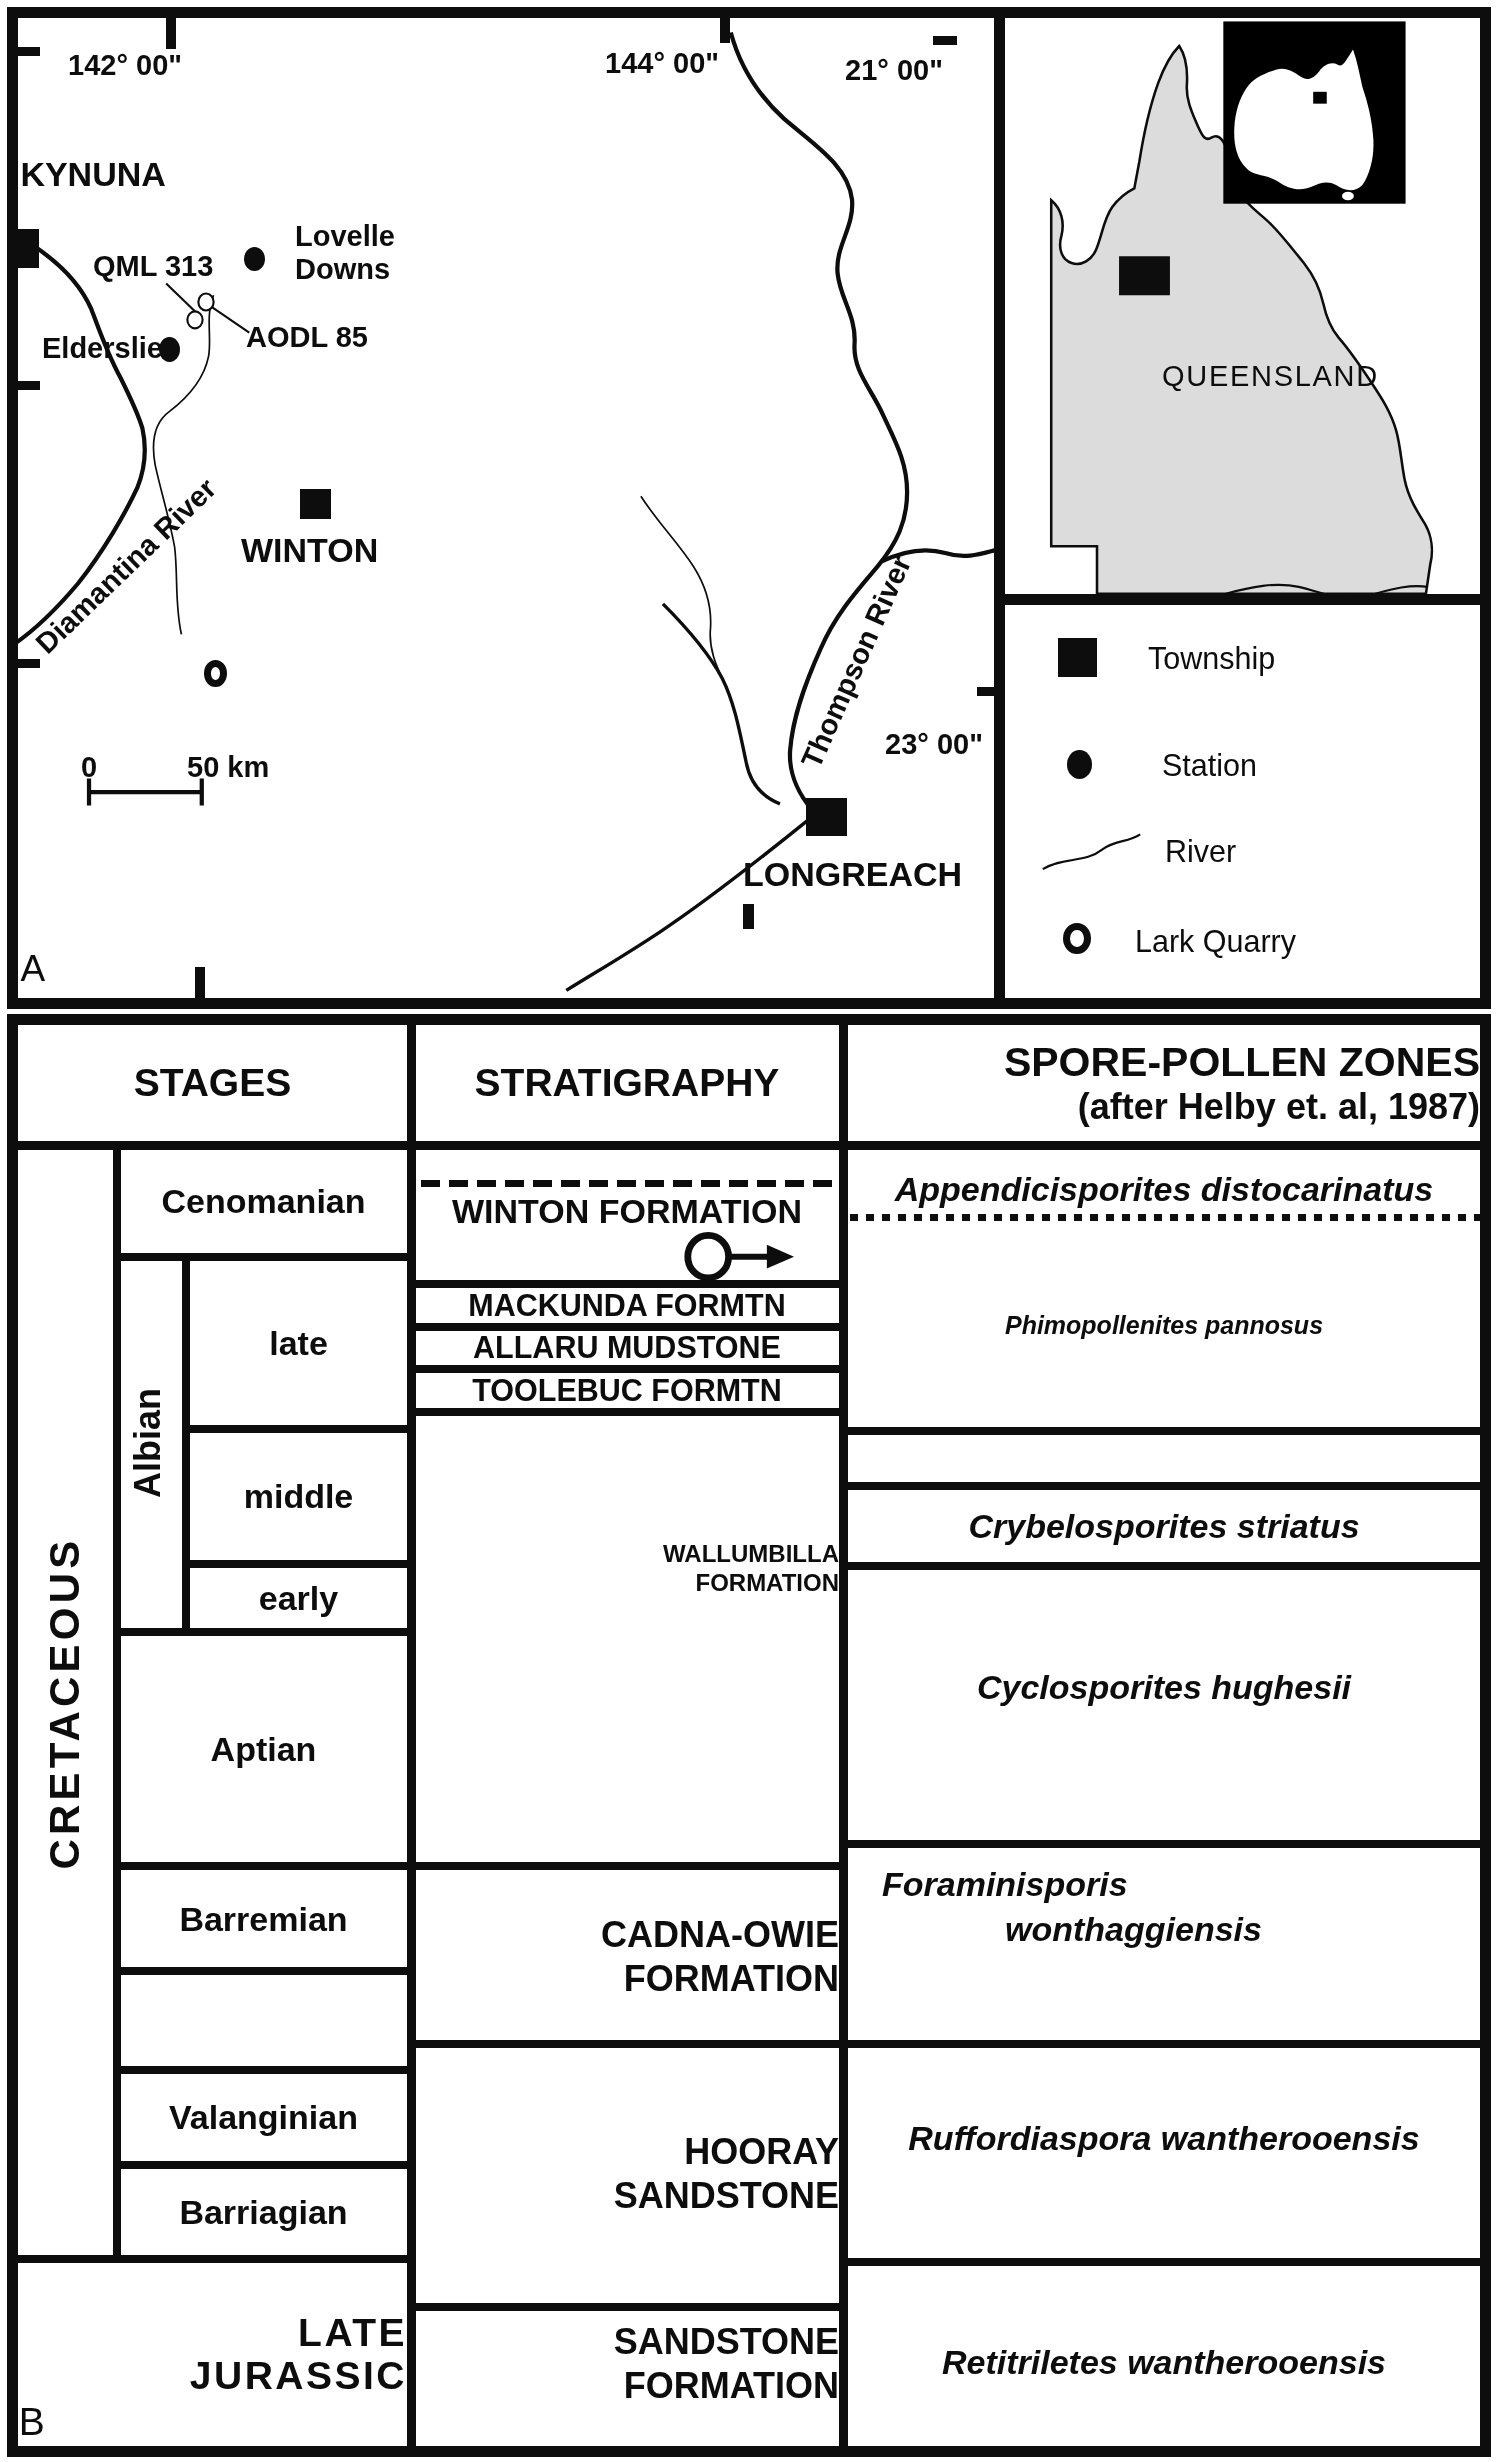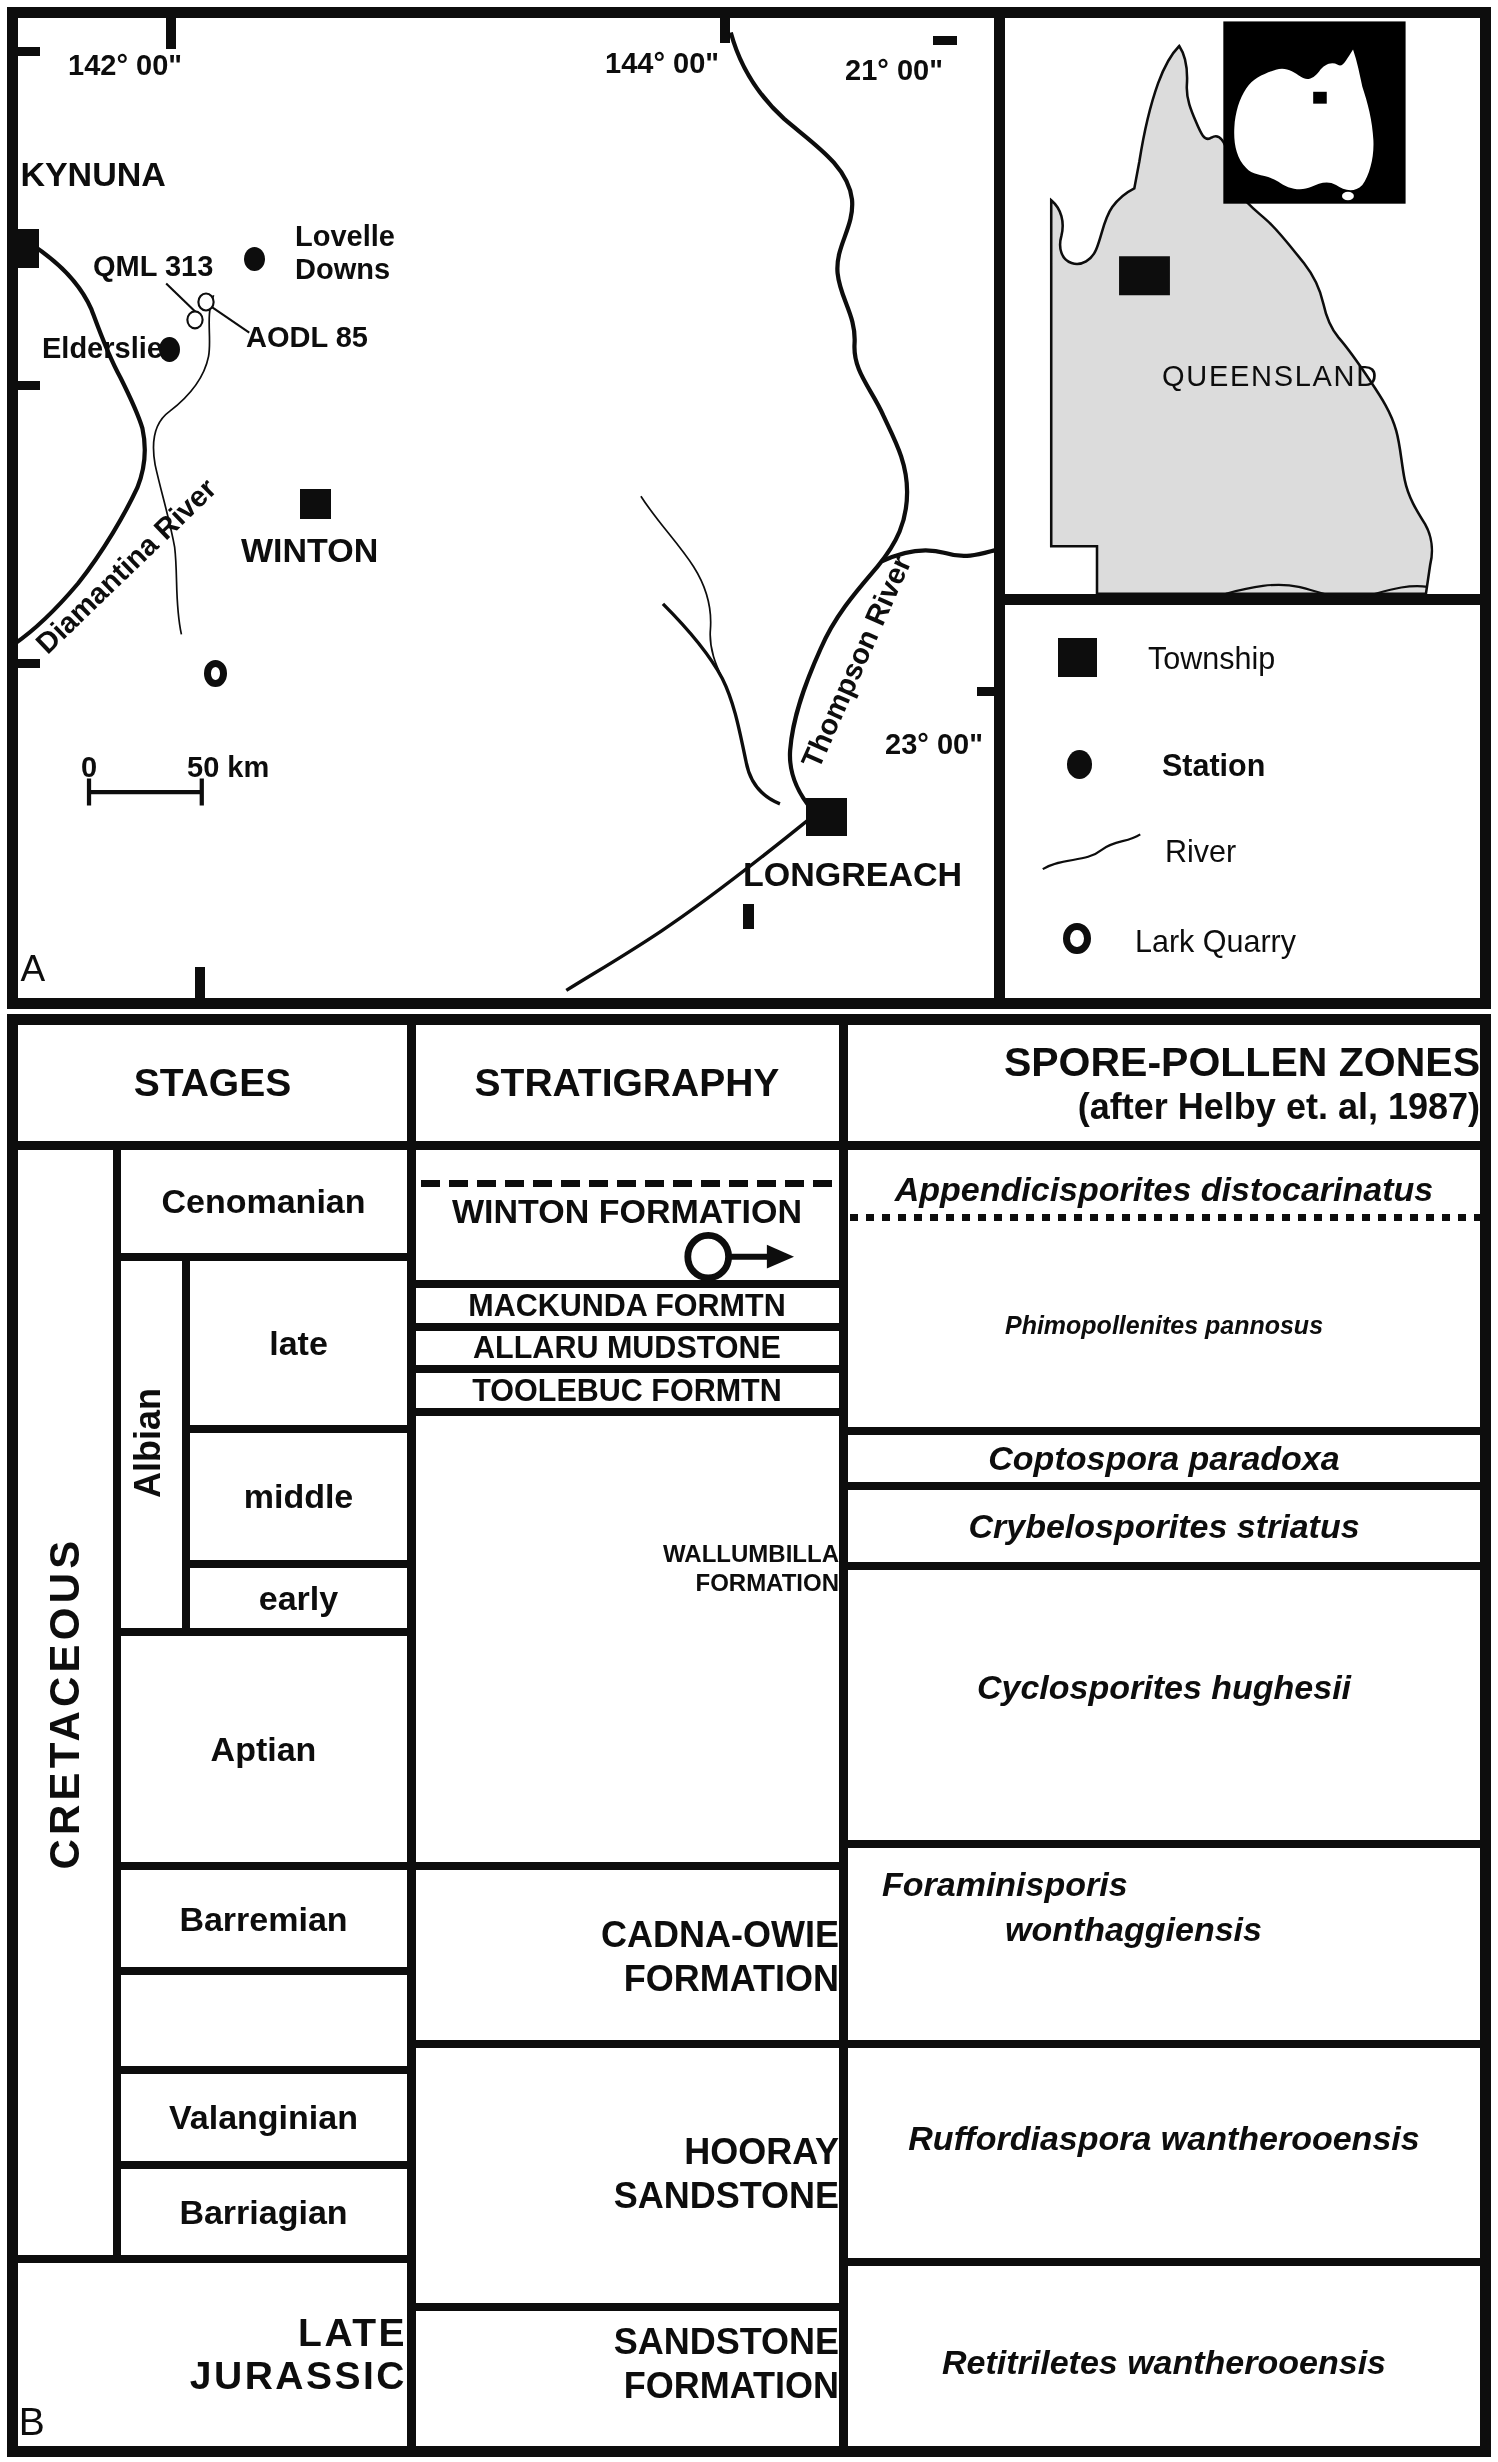--- a/index.html
+++ b/index.html
@@ -95,21 +95,21 @@
   <div class="t" style="left:885px;top:728px;font-size:29px">23° 00"</div>
   <div class="t" style="left:743px;top:855px;font-size:34px">LONGREACH</div>
   <div class="t" style="left:81px;top:751px;font-size:29px">0</div>
   <div class="t" style="left:187px;top:751px;font-size:29px">50 km</div>
   <div class="t" style="left:20.4px;top:948px;font-size:37px;font-weight:normal">A</div>
   <div class="t" style="left:1162px;top:360px;font-size:29px;font-weight:normal;letter-spacing:1.7px">QUEENSLAND</div>
 
   <div class="sq" style="left:1058px;top:638px;width:39px;height:39px"></div>
   <div class="t" style="left:1148px;top:641px;font-size:30.5px;font-weight:normal">Township</div>
   <div class="dot" style="left:1067px;top:750px;width:25.4px;height:29px"></div>
-  <div class="t" style="left:1162px;top:748px;font-size:30.5px;font-weight:bold">Station</div>
+  <div class="t" style="left:1162px;top:748px;font-size:30.5px;font-weight:normal">Station</div>
   <div class="t" style="left:1165px;top:834px;font-size:30.5px;font-weight:normal">River</div>
   <div class="ring" style="left:1063px;top:923px;width:13.6px;height:17px"></div>
   <div class="t" style="left:1135px;top:924px;font-size:30.5px;font-weight:normal">Lark Quarry</div>
 
   <div class="ln" style="left:6.8px;top:1014px;width:1484px;height:11px"></div>
   <div class="ln" style="left:6.8px;top:2446px;width:1484px;height:11px"></div>
   <div class="ln" style="left:6.8px;top:1014px;width:11px;height:1443px"></div>
   <div class="ln" style="left:1480px;top:1014px;width:11px;height:1443px"></div>
   <div class="ln" style="left:6.8px;top:1141px;width:1484px;height:8.5px"></div>
   <div class="ln" style="left:407px;top:1014px;width:8.5px;height:1443px"></div>
@@ -193,21 +193,20 @@
     <span>HOORAY</span>
     <span>SANDSTONE</span>
   </div>
   <div class="c col" style="left:415px;top:2317px;width:424px;height:93px;font-size:36px;line-height:1.2">
     <span>SANDSTONE</span>
     <span>FORMATION</span>
   </div>
 
   <div class="c it" style="left:848px;top:1166px;width:632px;height:47px;font-size:34px">Appendicisporites distocarinatus</div>
   <div class="c it" style="left:848px;top:1302px;width:632px;height:47px;font-size:25px">Phimopollenites pannosus</div>
-  <div class="c it" style="left:848px;top:1435px;width:632px;height:47px;font-size:34px">Coptospora paradoxa</div>
   <div class="c it" style="left:848px;top:1503px;width:632px;height:47px;font-size:34px">Crybelosporites striatus</div>
   <div class="c it" style="left:848px;top:1664px;width:632px;height:47px;font-size:34px">Cyclosporites hughesii</div>
   <div class="t it" style="left:882px;top:1865px;font-size:34px">Foraminisporis</div>
   <div class="t it" style="left:1005px;top:1910px;font-size:34px">wonthaggiensis</div>
   <div class="c it" style="left:848px;top:2115px;width:632px;height:47px;font-size:34px">Ruffordiaspora wantherooensis</div>
   <div class="c it" style="left:848px;top:2339px;width:632px;height:47px;font-size:34px">Retitriletes wantherooensis</div>
 
 </div>
 
 

